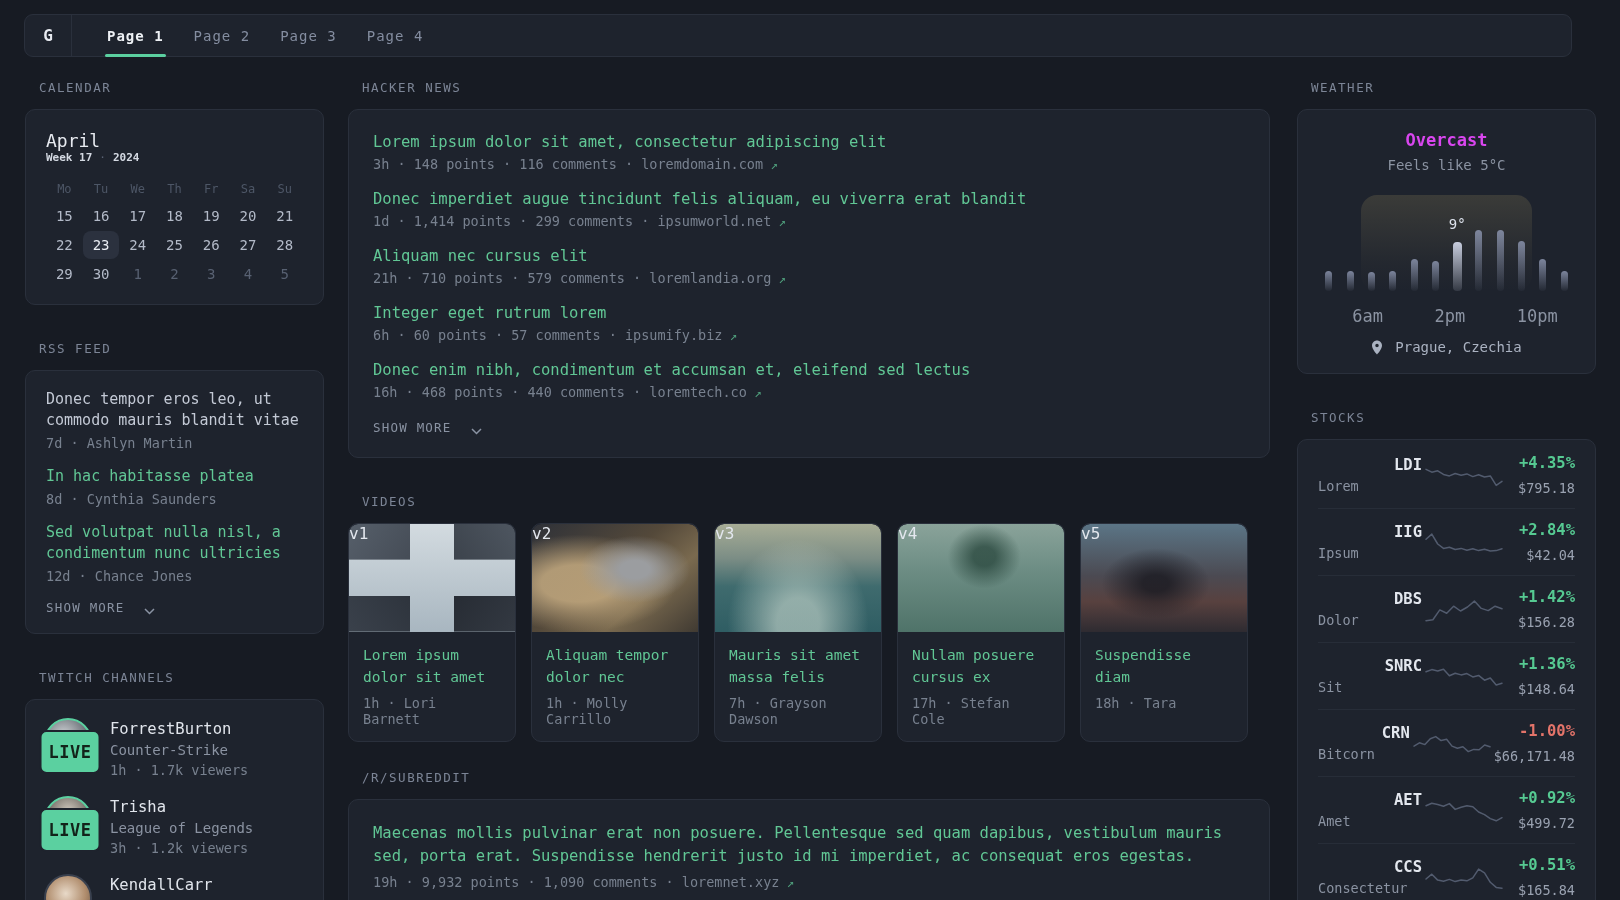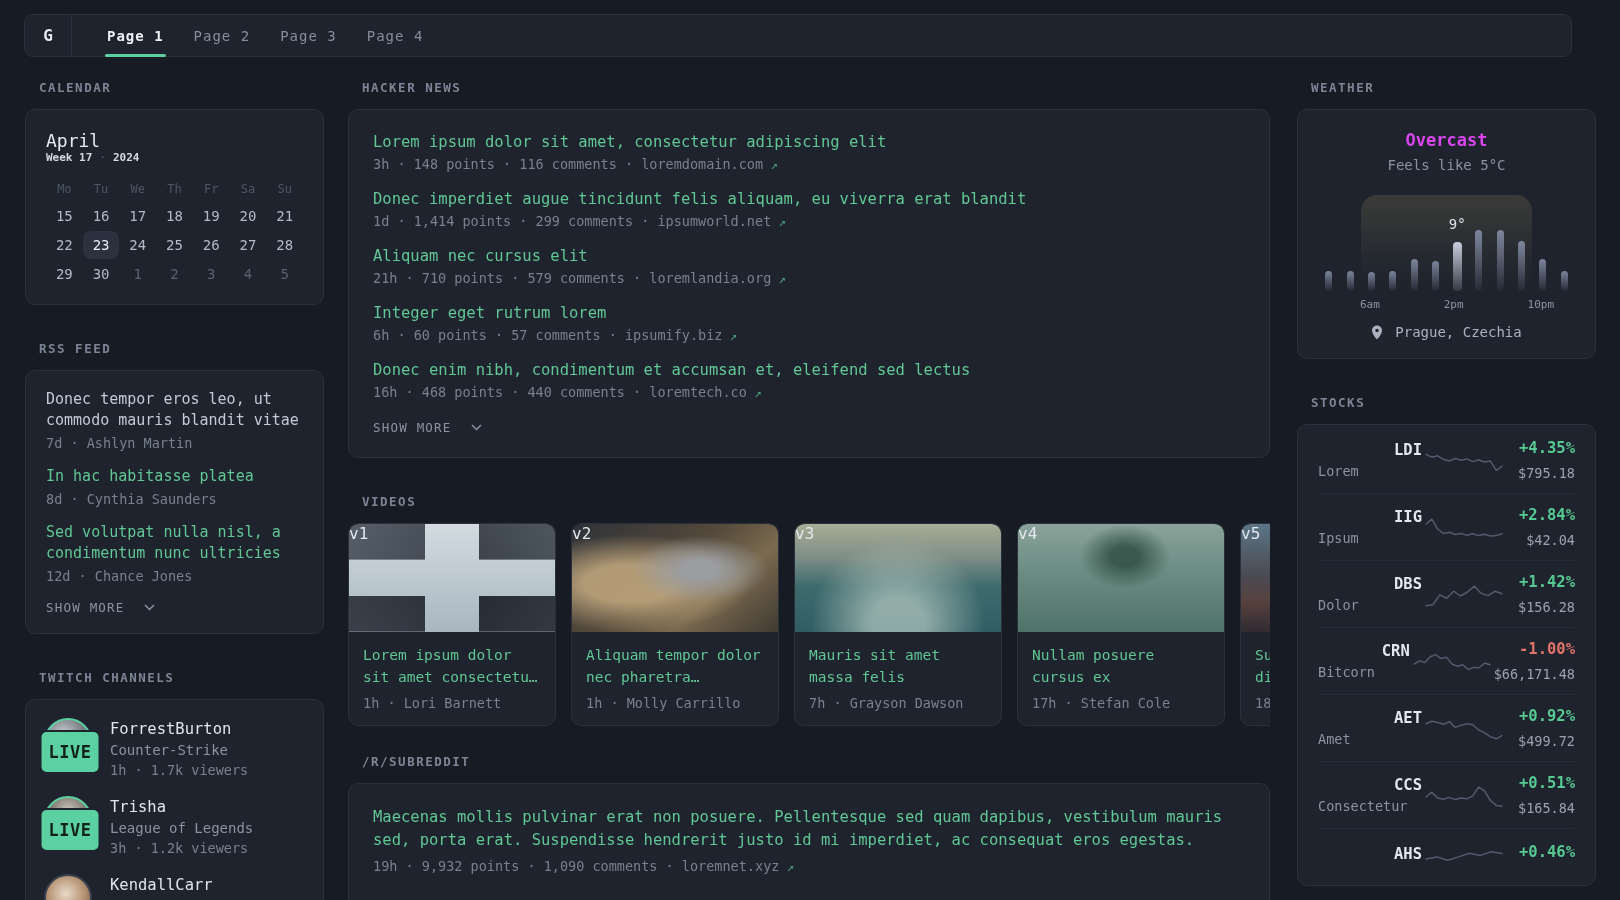--- a/index.html
+++ b/index.html
@@ -23,21 +23,21 @@
   .tab.active{color:#eef1f5;font-weight:bold;}
   .tab.active::after{content:"";position:absolute;left:13px;right:13px;bottom:-1px;height:3px;
     background:var(--accent);border-radius:2px;}
 
   
   .col{position:absolute;top:80px;}
   .col-left{left:25px;width:299px;}
   .col-mid{left:348px;width:922px;}
   .col-right{left:1297px;width:299px;}
   .section{margin-bottom:36px;}
-  .section-title{font-size:12.5px;font-weight:bold;color:#7c8596;letter-spacing:1.5px;margin:0 0 14px 14px;}
+  .section-title{font-size:12.5px;font-weight:normal;color:#7c8596;letter-spacing:1.5px;margin:0 0 14px 14px;}
   .card{background:var(--card-bg);border:1px solid var(--border);border-radius:10px;}
 
   
   .calendar-card{padding:20px 20px 16px;}
   .cal-head{display:flex;justify-content:space-between;align-items:baseline;flex-direction:column;}
   .cal-month{font-size:18px;color:#e7eaf0;}
   .cal-week{font-size:11px;font-weight:bold;color:#d4d9e2;}
   .cal-week .dot{color:#5a6374;margin:0 7px;font-weight:normal;}
   .cal-grid{display:grid;grid-template-columns:repeat(7,1fr);text-align:center;}
   .cal-grid.wd{margin-top:16px;}
@@ -47,21 +47,21 @@
   .cal-day.dim{color:#586172;}
   .cal-day.selected{background:#2b313e;color:#e8ecf2;}
 
   
   .feed-card{padding:18px 20px;}
   .feed-item+.feed-item{margin-top:15px;}
   .feed-title{font-size:15px;line-height:21px;color:var(--link-green);cursor:pointer;}
   .feed-title.read{color:#c3c9d5;}
   .meta{font-size:13.5px;color:var(--text-meta);margin-top:4px;}
   .arrow{color:#4f9e7c;margin-left:7px;font-size:12.5px;}
-  .show-more{display:flex;align-items:center;gap:19px;background:none;border:none;cursor:pointer;
+  .show-more{display:flex;align-items:flex-end;gap:19px;background:none;border:none;cursor:pointer;
     color:#8a93a3;font-family:inherit;font-size:12.5px;letter-spacing:1.2px;margin-top:16px;padding:0;}
   .show-more svg{stroke:#8a93a3;}
 
   
   .twitch-card{padding:18px;min-height:260px;}
   .channel{display:flex;gap:14px;align-items:flex-start;cursor:pointer;}
   .channel+.channel{margin-top:18px;}
   .avatar-wrap{position:relative;flex:none;width:52px;padding-bottom:8px;}
   .avatar{width:48px;height:48px;border-radius:50%;border:2px solid #39404e;}
   .channel.live .avatar{border-color:var(--accent);}
@@ -75,21 +75,21 @@
   .av-3{background:radial-gradient(circle at 45% 40%,#e8d9c8,#b08d6d 55%,#5a4a3e);}
 
   
   .hn-card{padding:22px 24px;}
   .hn-card .feed-item+.feed-item{margin-top:17px;}
   .hn-card .feed-title{font-size:15.5px;line-height:20px;}
   .hn-card .show-more{margin-top:20px;}
 
   
   .video-row{display:flex;gap:15px;width:922px;overflow:hidden;}
-  .video-card{flex:none;width:208px;overflow:hidden;cursor:pointer;padding:0;}
+  .video-card{flex:none;width:168px;overflow:hidden;cursor:pointer;padding:0;}
   .video-thumb{height:108px;border-radius:9px 9px 0 0;}
   .video-body{padding:12px 14px 14px;}
   .video-title{font-size:14.5px;line-height:22px;color:var(--link-green);height:44px;overflow:hidden;white-space:pre-line;}
   .video-body .meta{margin-top:7px;}
   .thumb-v1{background:
     linear-gradient(125deg,#565f6a,#454c56) left top/37% 33% no-repeat,
     linear-gradient(235deg,#4e5660,#3c434c) right top/37% 33% no-repeat,
     linear-gradient(55deg,#3a414b,#2e343d) left bottom/37% 33% no-repeat,
     linear-gradient(305deg,#333942,#272c34) right bottom/37% 33% no-repeat,
     linear-gradient(180deg,#d3dbe0,#a8b6c0);}
@@ -118,21 +118,21 @@
   .wx-feels{font-size:14px;color:var(--text-secondary);margin-top:7px;}
   .wx-chart{position:relative;height:96px;margin-top:22px;}
   .wx-band{position:absolute;top:0;bottom:0;border-radius:16px;
     background:linear-gradient(180deg,rgba(199,178,112,.17),rgba(199,178,112,.03) 72%,rgba(199,178,112,0));}
   .wx-bars{position:absolute;left:0;right:0;top:0;bottom:0;display:flex;align-items:flex-end;}
   .wx-cell{flex:1;display:flex;justify-content:center;align-items:flex-end;height:100%;position:relative;}
   .wx-bar{width:7px;border-radius:4px;background:linear-gradient(180deg,rgba(134,143,168,.9),rgba(134,143,168,.05));}
   .wx-bar.hl{width:9px;background:linear-gradient(180deg,rgba(208,214,232,.95),rgba(208,214,232,.12));}
   .wx-temp{position:absolute;left:50%;transform:translateX(-50%);color:#dde2ec;font-size:14px;}
   .wx-hours{display:flex;margin-top:7px;}
-  .wx-hour-cell{flex:1;text-align:left;font-size:11px;color:var(--text-secondary);}
+  .wx-hour-cell{flex:1;text-align:left;font-size:17px;color:var(--text-secondary);margin-top:8px;}
   .wx-loc{display:flex;justify-content:center;align-items:center;gap:12px;margin-top:13px;
     color:#aab2c1;font-size:14px;}
 
   
   .stocks-card{padding:2px 20px;}
   .stock-row{display:flex;align-items:center;padding:12px 0;cursor:pointer;}
   .stock-row+.stock-row{border-top:1px solid #272d38;}
   .stock-id{width:104px;}
   .stock-symbol{font-size:15.5px;font-weight:bold;color:var(--text-primary);text-align:right;}
   .stock-name{font-size:13.5px;color:var(--text-secondary);margin-top:4px;}
@@ -470,20 +470,33 @@
       <div class="stock-name">Dolor</div>
     </div>
     <svg class="spark" width="80" height="30" viewBox="0 0 80 30">
       <polyline fill="none" stroke="#525b6e" stroke-width="1.5" stroke-linejoin="round" stroke-linecap="round" points="2.0,26.7 8.9,25.8 15.8,15.9 22.7,19.2 29.6,12.2 36.5,17.0 43.5,13.0 50.4,7.1 57.3,14.4 64.2,16.6 71.1,12.2 78.0,14.8"></polyline>
     </svg>
     <div class="stock-val">
       <div class="stock-change">+1.42%</div>
       <div class="stock-price">$156.28</div>
     </div>
   </div>
+          <div class="stock-row">
+    <div class="stock-id">
+      <div class="stock-symbol">SNRC</div>
+      <div class="stock-name">Sit</div>
+    </div>
+    <svg class="spark" width="80" height="30" viewBox="0 0 80 30">
+      <polyline fill="none" stroke="#525b6e" stroke-width="1.5" stroke-linejoin="round" stroke-linecap="round" points="2.0,10.8 7.8,8.6 13.7,10.0 19.5,8.2 25.4,14.8 31.2,12.2 37.1,13.9 42.9,12.6 48.8,15.9 54.6,14.4 60.5,19.2 66.3,17.0 72.2,24.0 78.0,22.3"></polyline>
+    </svg>
+    <div class="stock-val">
+      <div class="stock-change">+1.36%</div>
+      <div class="stock-price">$148.64</div>
+    </div>
+  </div>
           <div class="stock-row neg">
     <div class="stock-id">
       <div class="stock-symbol">CRN</div>
       <div class="stock-name">Bitcorn</div>
     </div>
     <svg class="spark" width="80" height="30" viewBox="0 0 80 30">
       <polyline fill="none" stroke="#525b6e" stroke-width="1.5" stroke-linejoin="round" stroke-linecap="round" points="2.0,18.1 7.4,14.8 12.9,16.6 18.3,10.8 23.7,8.6 29.1,12.6 34.6,11.3 40.0,18.1 45.4,20.3 50.9,18.8 56.3,23.6 61.7,21.4 67.1,21.8 72.6,17.0 78.0,18.8"></polyline>
     </svg>
     <div class="stock-val">
       <div class="stock-change">-1.00%</div>

